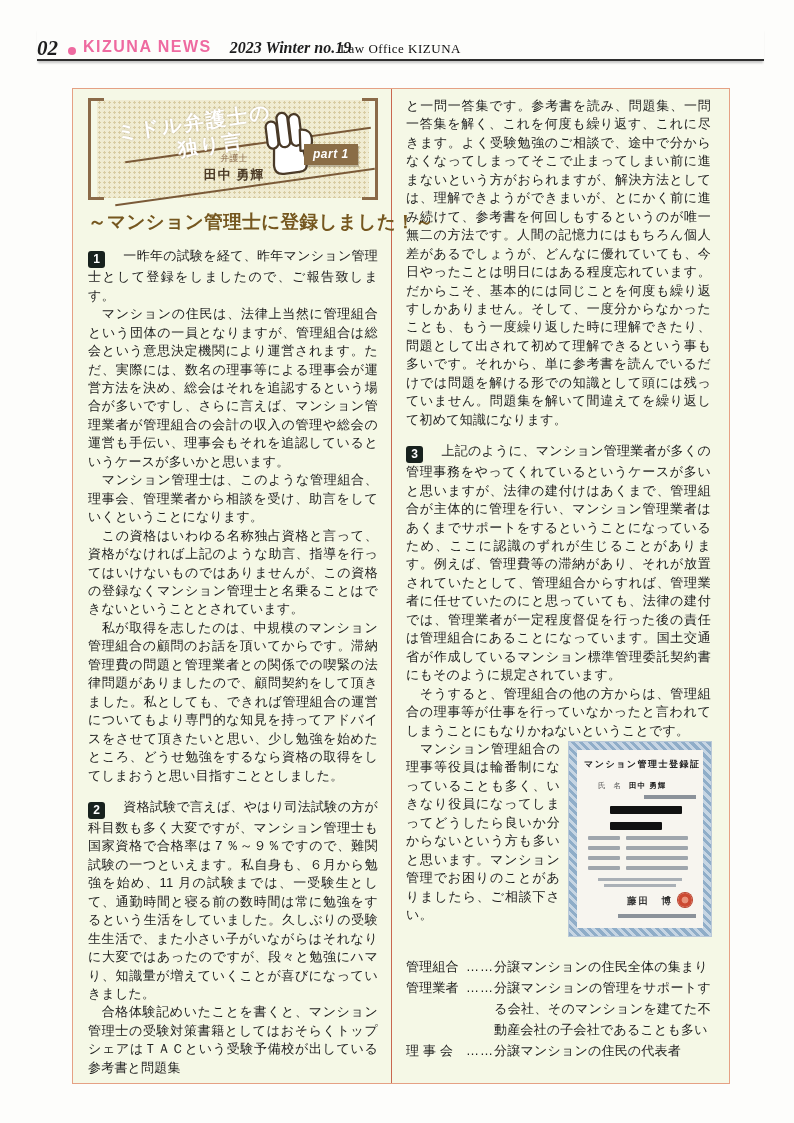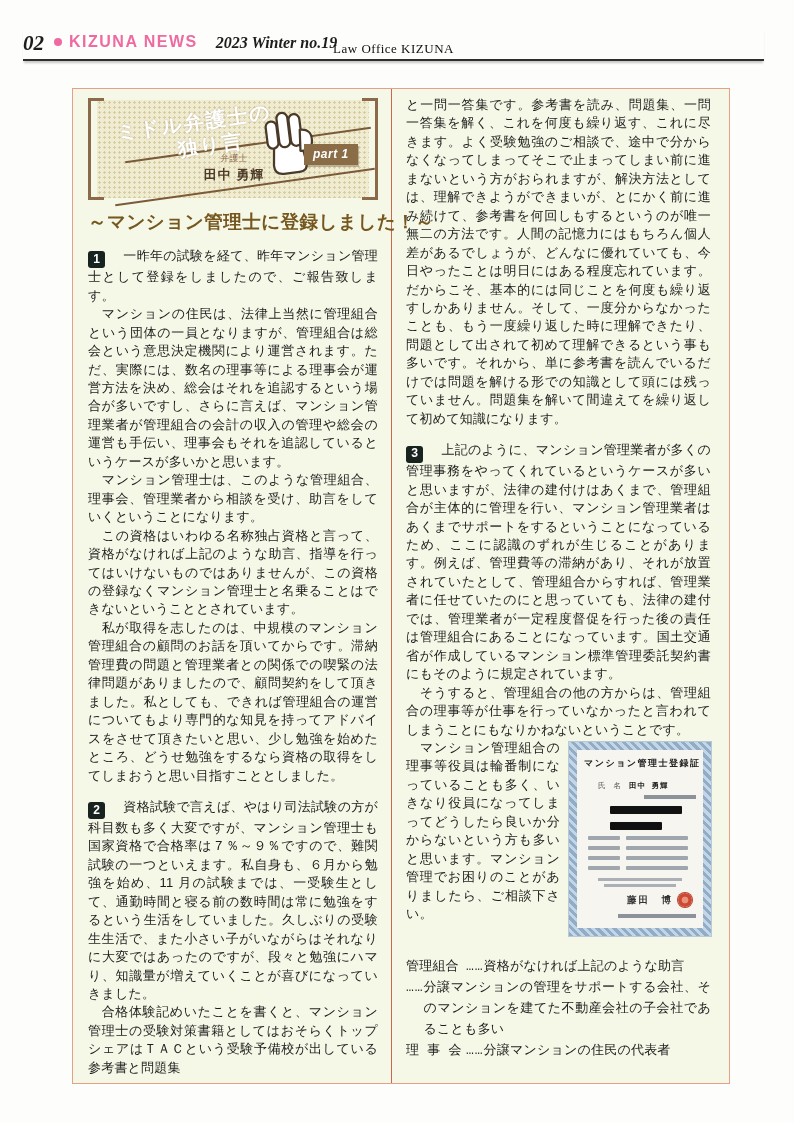--- a/index.html
+++ b/index.html
@@ -3,42 +3,42 @@
 <meta charset="utf-8">
 <style>
   html,body{margin:0;padding:0;}
   body{
     width:794px;height:1123px;position:relative;background:#fdfdfb;
     font-family:"Liberation Sans","DejaVu Sans",sans-serif;color:#1d1d1d;
     overflow:hidden;
   }
   
   .header{
-    position:absolute;left:23px;top:28px;right:30px;height:31px;
+    position:absolute;left:37px;top:28px;right:30px;height:31px;
     border-bottom:2px solid #2e2e2e;
     box-shadow:0 3px 2px -1px rgba(130,130,130,.45);
-    display:flex;align-items:center;
+    display:flex;align-items:flex-end;
   }
   .hdr-page{font-family:"Liberation Serif",serif;font-style:italic;font-size:21px;font-weight:bold;line-height:1;}
   .hdr-dot{width:8px;height:8px;border-radius:50%;background:#ee6aa0;margin:0 7px 4px 10px;}
   .hdr-news{color:#ee6aa0;font-size:16px;letter-spacing:1.5px;margin-bottom:3px;font-weight:bold;}
   .hdr-issue{font-family:"Liberation Serif",serif;font-style:italic;font-weight:bold;font-size:16px;margin:0 0 2px 18px;}
   .hdr-office{
     position:absolute;left:50%;transform:translateX(-50%);bottom:2px;
     font-family:"Liberation Serif",serif;font-size:13px;letter-spacing:.5px;color:#101010;
   }
   
   .content-box{
     position:absolute;left:72px;top:88px;width:658px;height:996px;
     background:#f5f8e6;border:1px solid #e5a184;box-sizing:border-box;
     display:flex;
   }
   .col{box-sizing:border-box;font-size:13px;line-height:1.42;letter-spacing:.2px;}
   .col-left{width:319px;border-right:1px solid #c9674f;padding:7px 13px 0 15px;}
-  .col-right{flex:1;padding:8px 18px 7px 14px;font-family:Liberation Mono, monospace;}
+  .col-right{flex:1;padding:8px 18px 7px 14px;}
   .para{margin:0;text-align:justify;word-break:break-all;}
   .sec-gap{margin-top:13px;}
   .num-badge{
     display:inline-block;width:17px;height:17px;background:#18221e;color:#fff;
     border-radius:3px;text-align:center;line-height:17px;font-weight:bold;font-size:12px;
     margin-right:5px;vertical-align:-3px;letter-spacing:0;
   }
   
   .logo-box{position:relative;height:102px;margin:2px 0 0 0;}
   .logo-dots{
@@ -219,23 +219,24 @@
           <span class="cert-serial"></span>
       </span>
         </span><span>いうことです。</span>
     </p>
     <p class="para">　マンション管理組合の理事等役員は輪番制になっていることも多く、いきなり役員になってしまってどうしたら良いか分からないという方も多いと思います。マンション管理でお困りのことがありましたら、ご相談下さい。</p>
 
     <div class="glossary">
       <div class="g-row">
         <span class="g-term">管理組合</span>
         <span class="g-leader">……</span>
-        <span class="g-def">資格がなければ上記のような助言</span>
+        <span class="g-def">分譲マンションの住民全体の集まり</span>
       </div>
       <div class="g-row">
+        <span class="g-term">管理業者</span>
         <span class="g-leader">……</span>
         <span class="g-def">分譲マンションの管理をサポートする会社、そのマンションを建てた不動産会社の子会社であることも多い</span>
       </div>
       <div class="g-row">
         <span class="g-term">理 事 会</span>
         <span class="g-leader">……</span>
         <span class="g-def">分譲マンションの住民の代表者</span>
       </div>
     </div>
 

